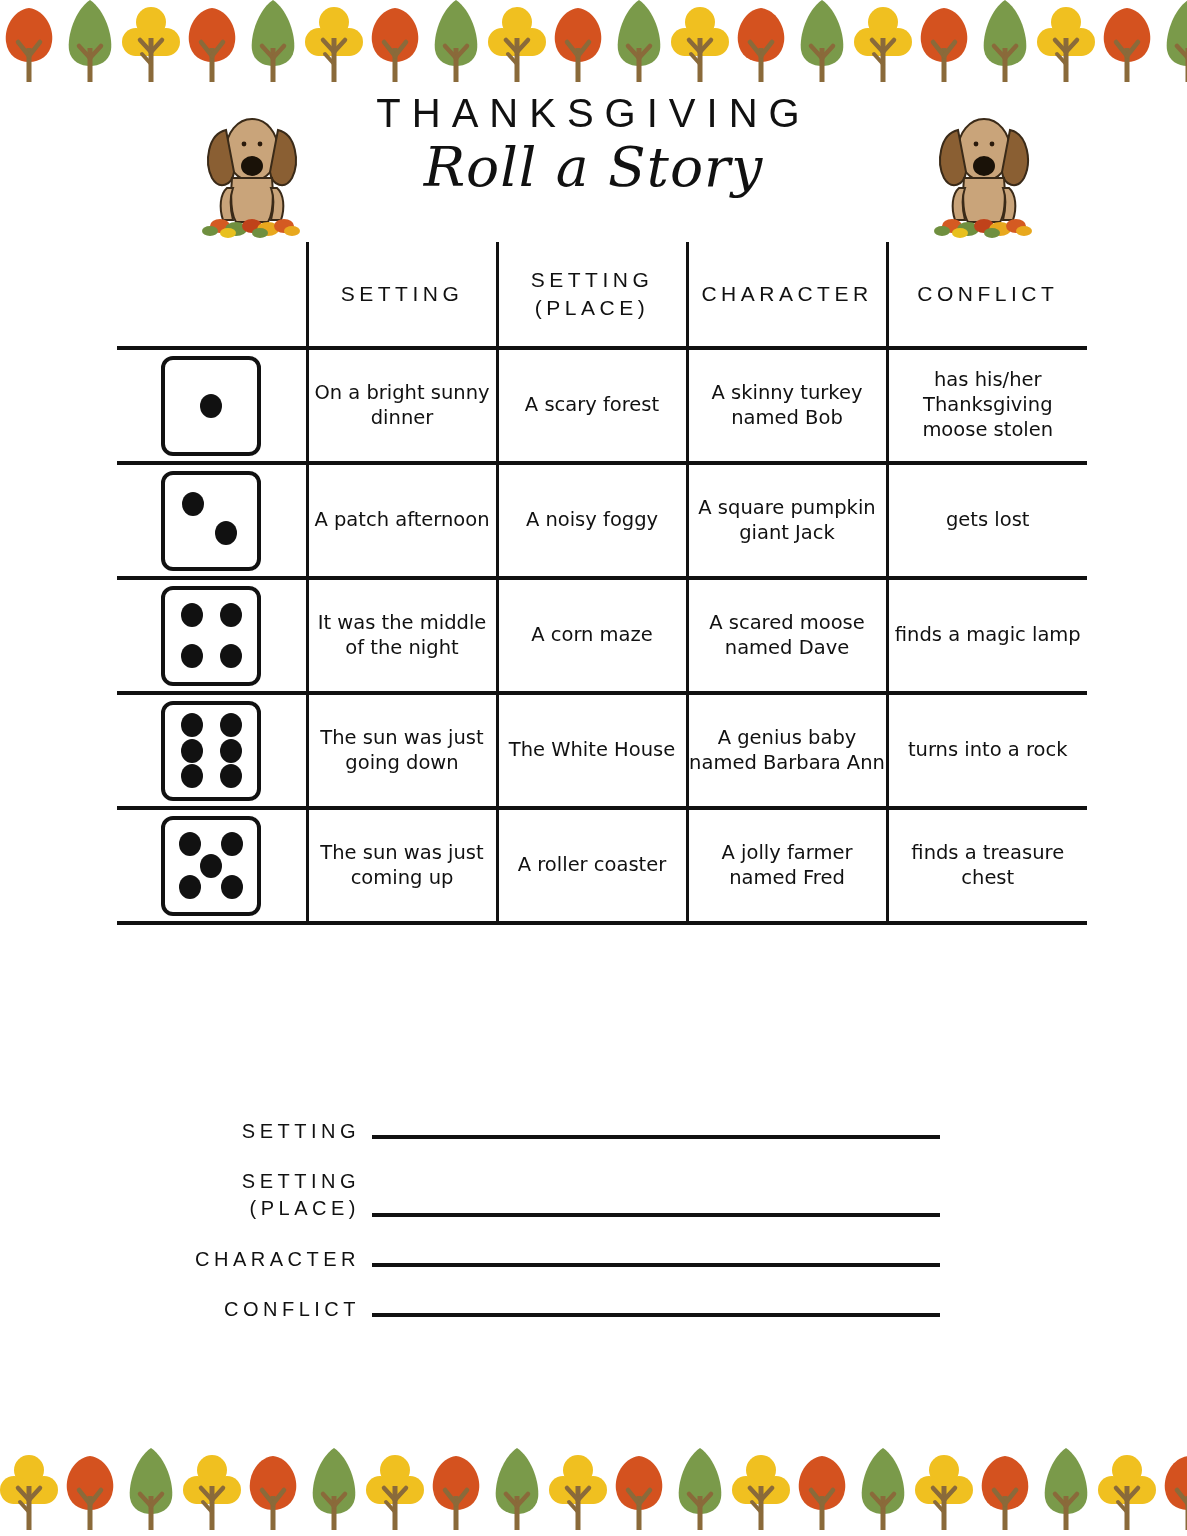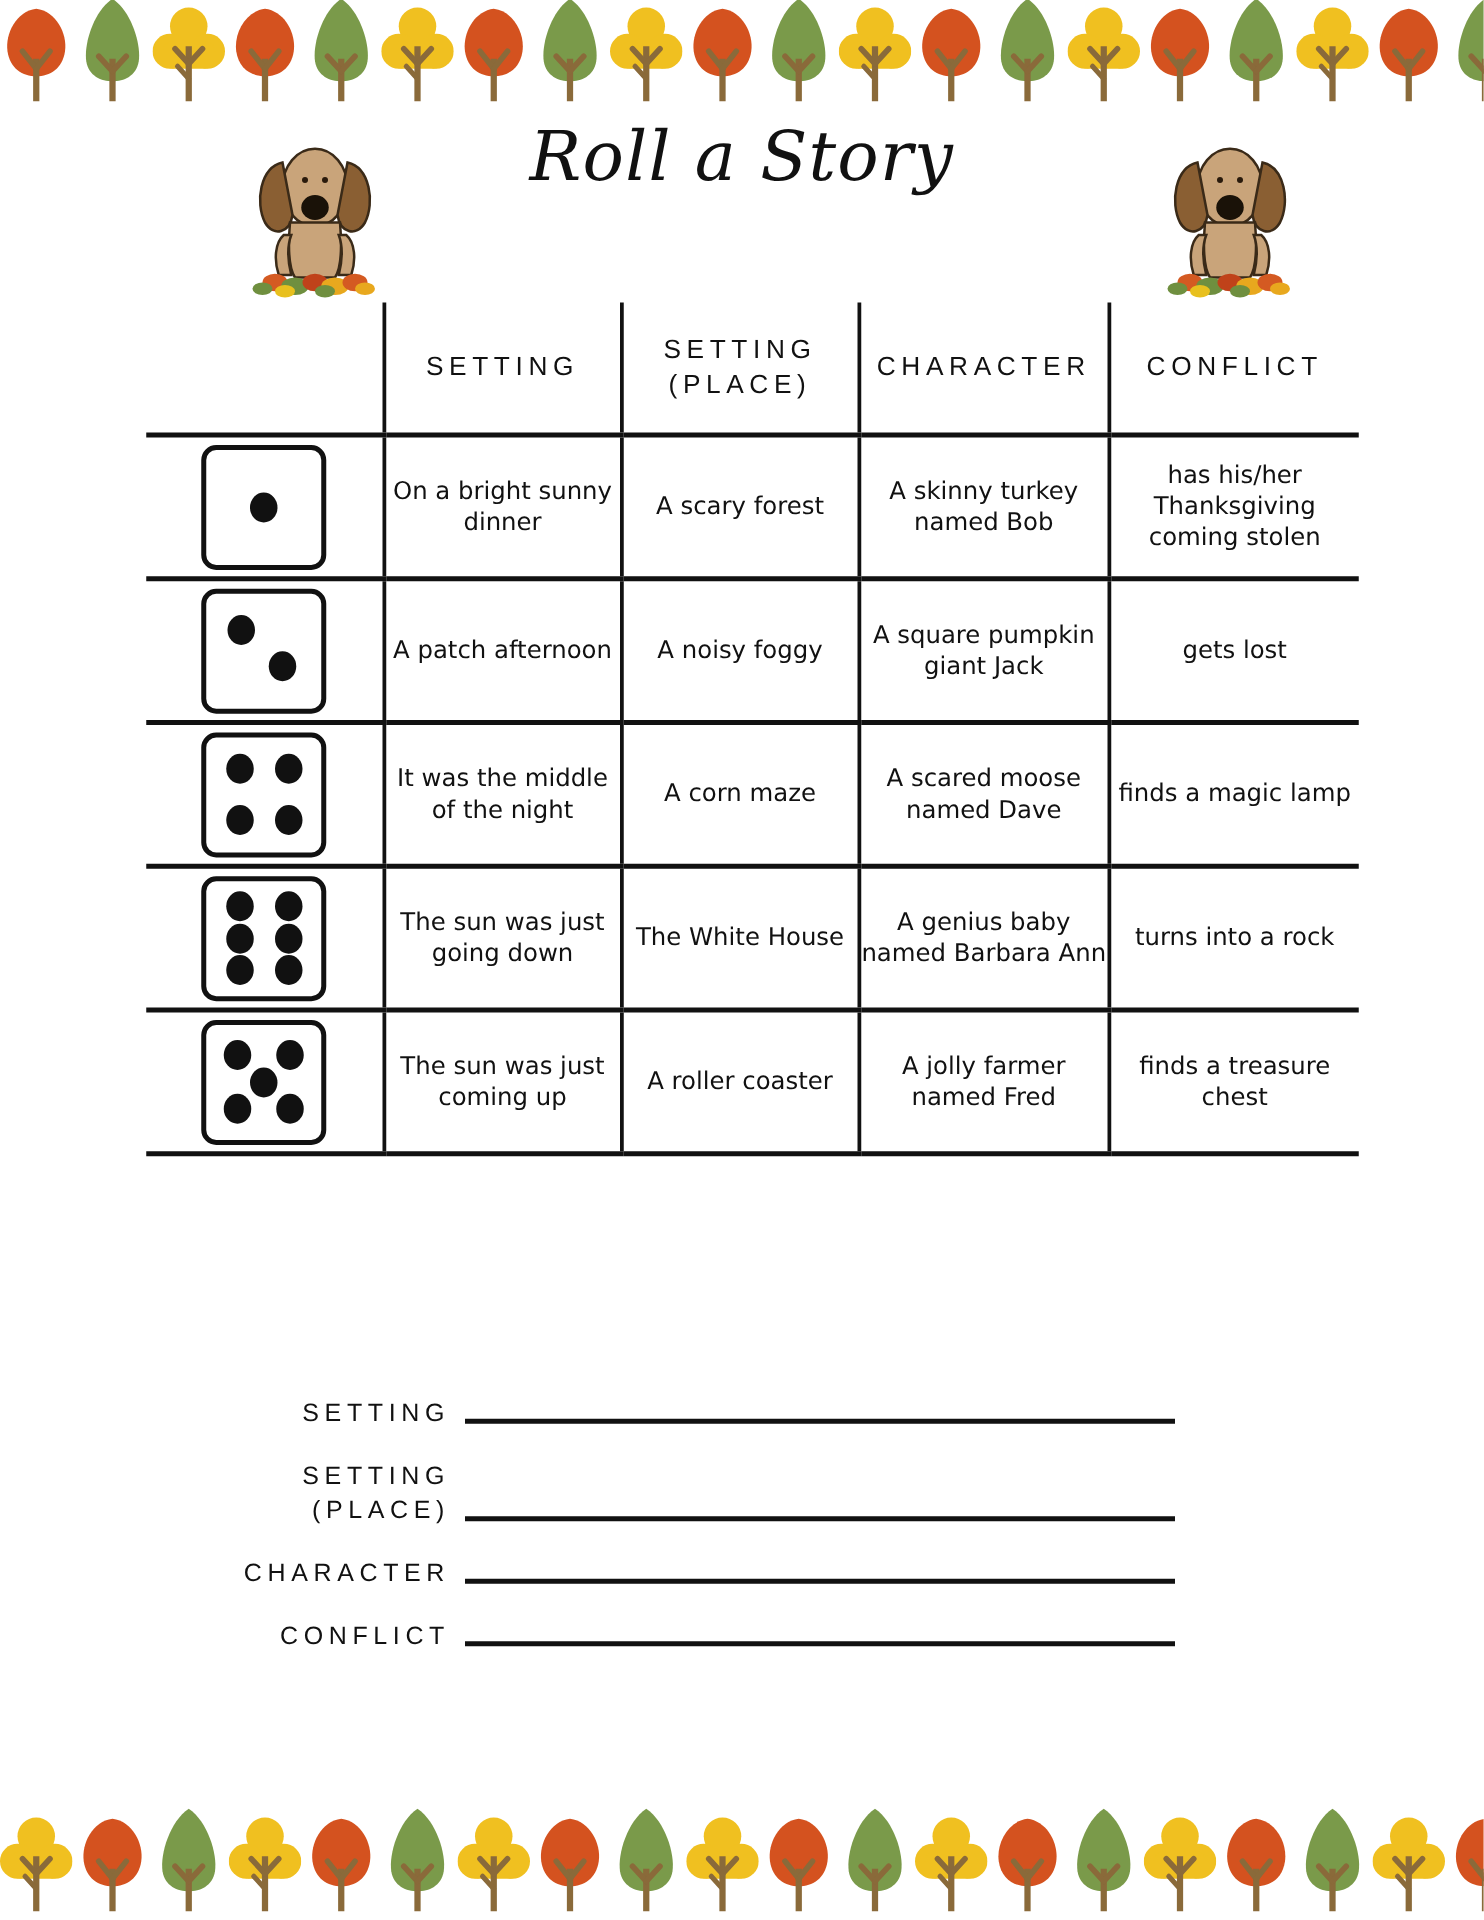--- a/index.html
+++ b/index.html
@@ -231,20 +231,21 @@
         <span class="tree"><svg width="58" height="88" viewBox="0 0 58 88">
       <path d="M29 4 C44 14 52 40 50 54 C48 66 38 70 29 70 C20 70 10 66 8 54 C6 40 14 14 29 4 Z" fill="#7a9a4a"></path>
       <rect x="26.5" y="52" width="5" height="34" fill="#8a6a3a"></rect>
       <path d="M29 62 L18 50" stroke="#8a6a3a" stroke-width="4.5" fill="none" stroke-linecap="round"></path>
       <path d="M29 62 L40 50" stroke="#8a6a3a" stroke-width="4.5" fill="none" stroke-linecap="round"></path>
     </svg></span>
       </div>
   </div>
 
   <div class="title-block">
+    <div class="main-title">THANKSGIVING</div>
     <div class="script-title">Roll a Story</div>
   </div>
 
   <div class="dog dog-left">
     <svg viewBox="0 0 120 140" width="120" height="140">
       <ellipse cx="60" cy="46" rx="26" ry="31" fill="#c9a47a" stroke="#3a2a18" stroke-width="2"></ellipse>
       <path d="M34 26 C16 30 12 58 20 74 C27 86 40 82 42 68 Z" fill="#8a5f33" stroke="#3a2a18" stroke-width="2"></path>
       <path d="M86 26 C104 30 108 58 100 74 C93 86 80 82 78 68 Z" fill="#8a5f33" stroke="#3a2a18" stroke-width="2"></path>
       <circle cx="52" cy="40" r="2.4" fill="#2a1a0c"></circle>
       <circle cx="68" cy="40" r="2.4" fill="#2a1a0c"></circle>
@@ -311,21 +312,21 @@
       <tbody id="tableBody">
   <tr>
     <td class="die-cell">
               <div class="die">
                 <span class="pip" style="left:calc(50% - 11px);top:calc(50% - 12px);"></span>
               </div>
             </td>
     <td class="cell-sep">On a bright sunny dinner</td>
     <td class="cell-sep">A scary forest</td>
     <td class="cell-sep">A skinny turkey named Bob</td>
-    <td class="cell-sep">has his/her Thanksgiving coming stolen</td>
+    <td class="cell-sep">has his/her Thanksgiving moose stolen</td>
   </tr>
   <tr>
     <td class="die-cell">
               <div class="die">
                 <span class="pip" style="left:calc(30% - 11px);top:calc(32% - 12px);"></span>
                 <span class="pip" style="left:calc(66% - 11px);top:calc(64% - 12px);"></span>
               </div>
             </td>
     <td class="cell-sep">A patch afternoon</td>
     <td class="cell-sep">A noisy foggy</td>

